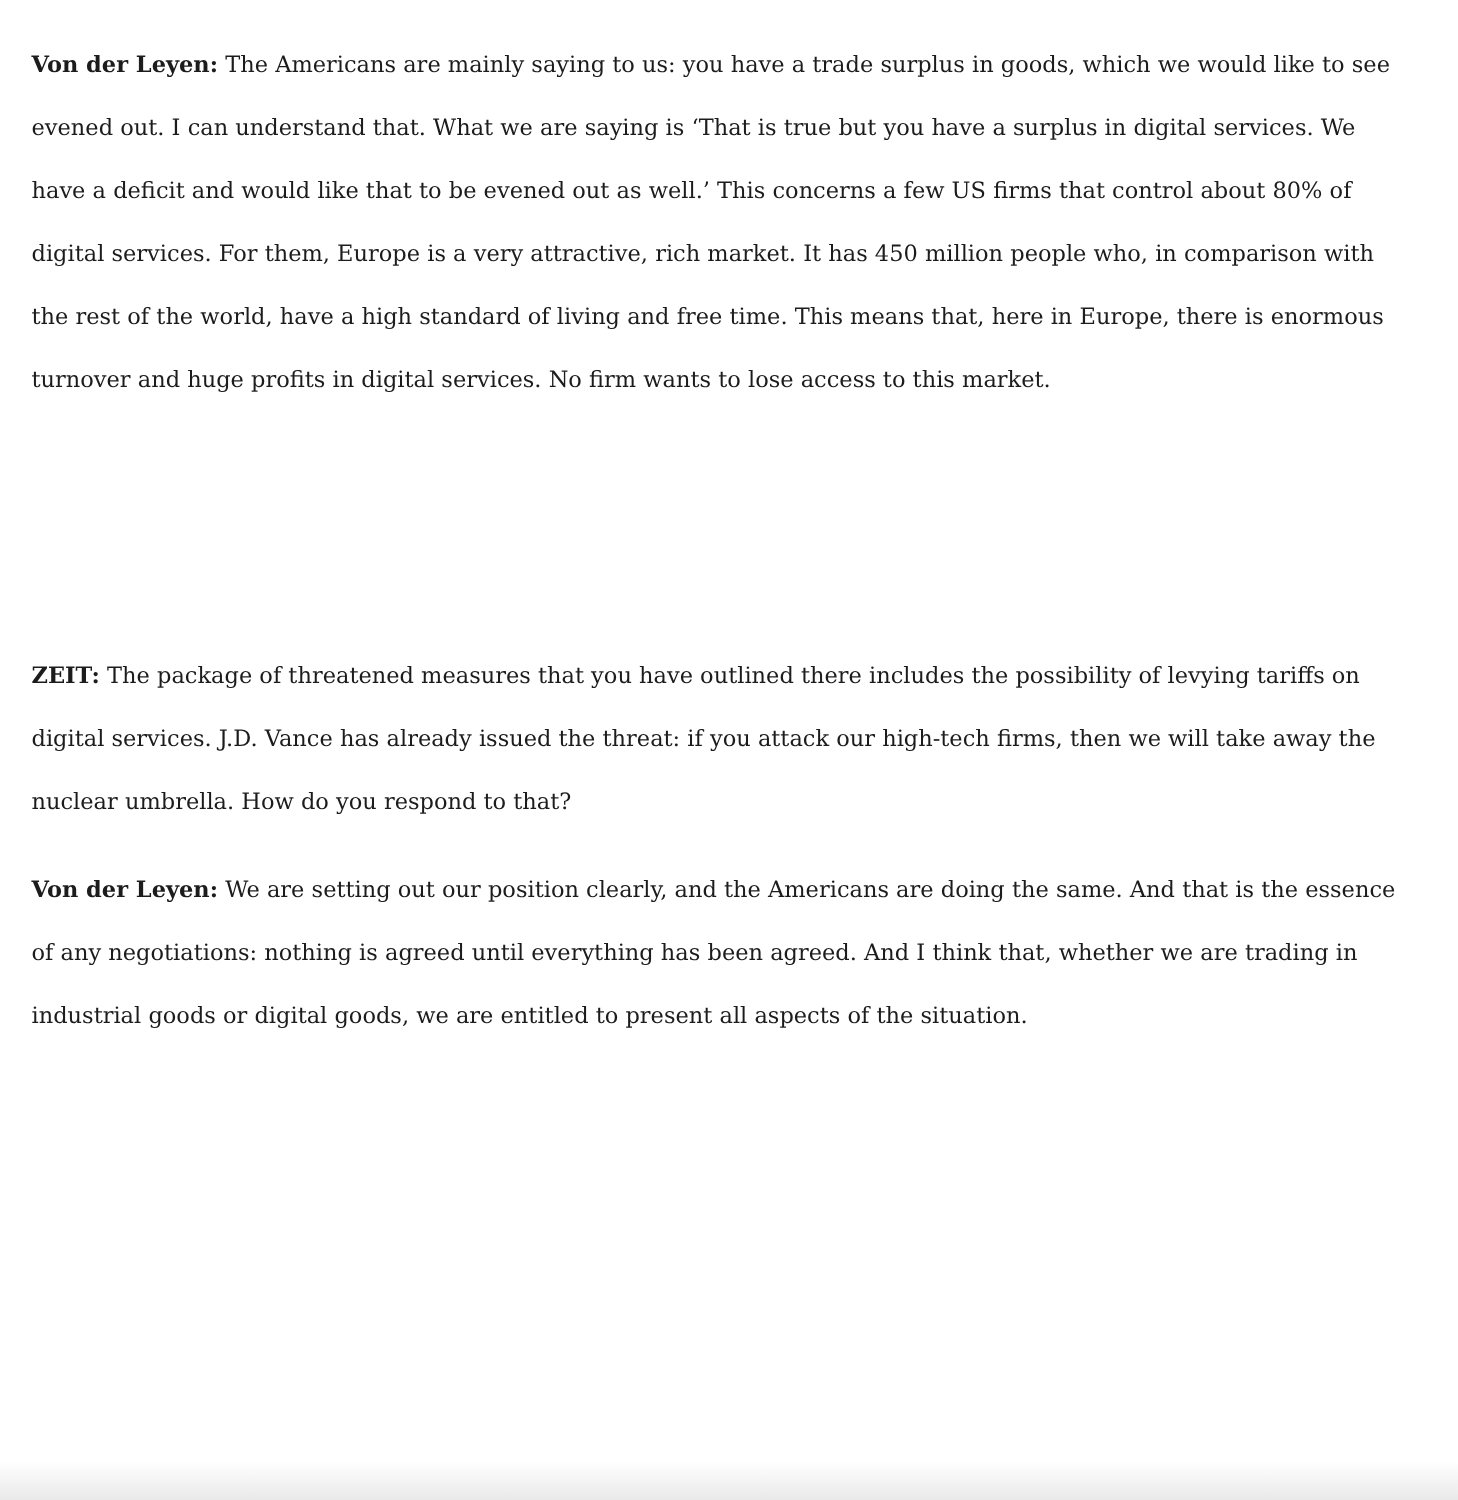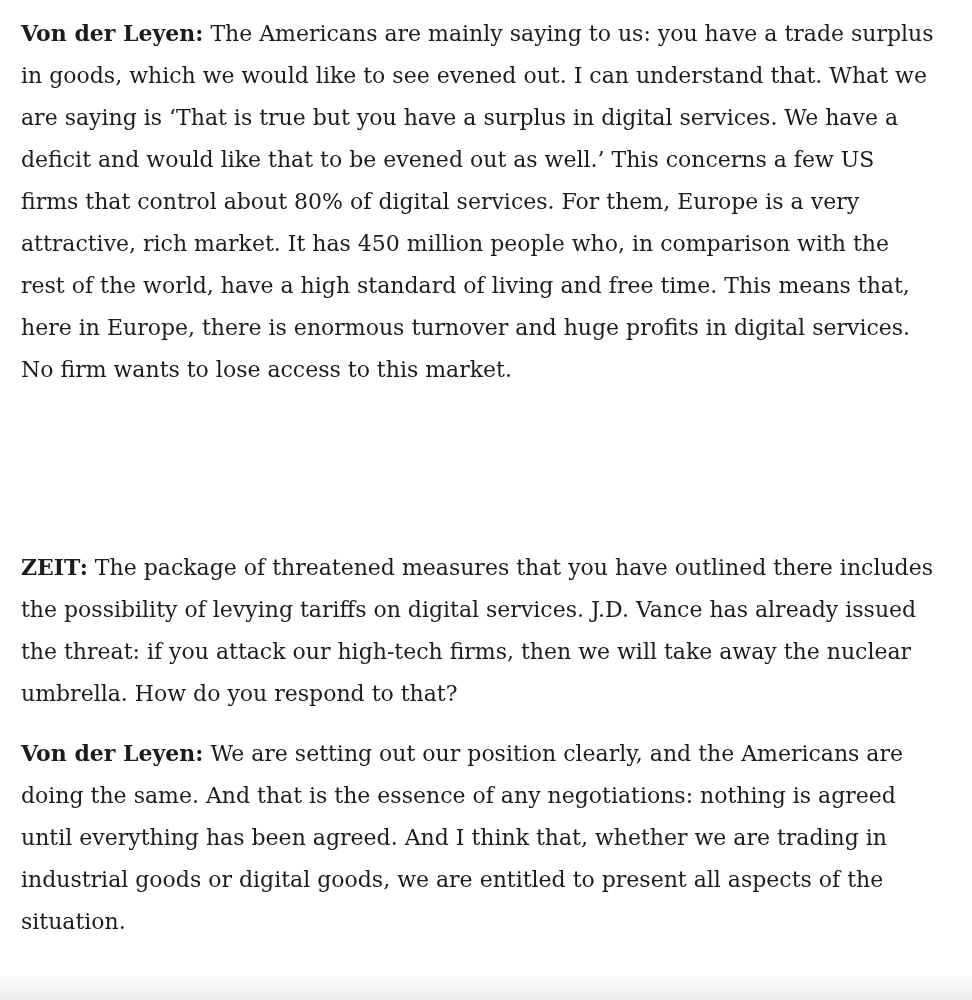--- a/index.html
+++ b/index.html
@@ -9,22 +9,22 @@
   body {
     width: 972px;
     height: 1000px;
     background: #ffffff;
     overflow: hidden;
     position: relative;
     font-family: "DejaVu Serif", "Liberation Serif", serif;
     color: #1c1c1c;
   }
   .article {
-    padding: 12px 38px 0 21px;
-    font-size: 22px;
+    padding: 22px 38px 0 21px;
+    font-size: 15px;
     line-height: 42px;
     -webkit-font-smoothing: antialiased;
   }
   .para {
     margin: 0 0 17px 0;
     text-rendering: optimizeLegibility;
   }
   .speaker {
     font-weight: bold;
     color: #1c1c1c;

